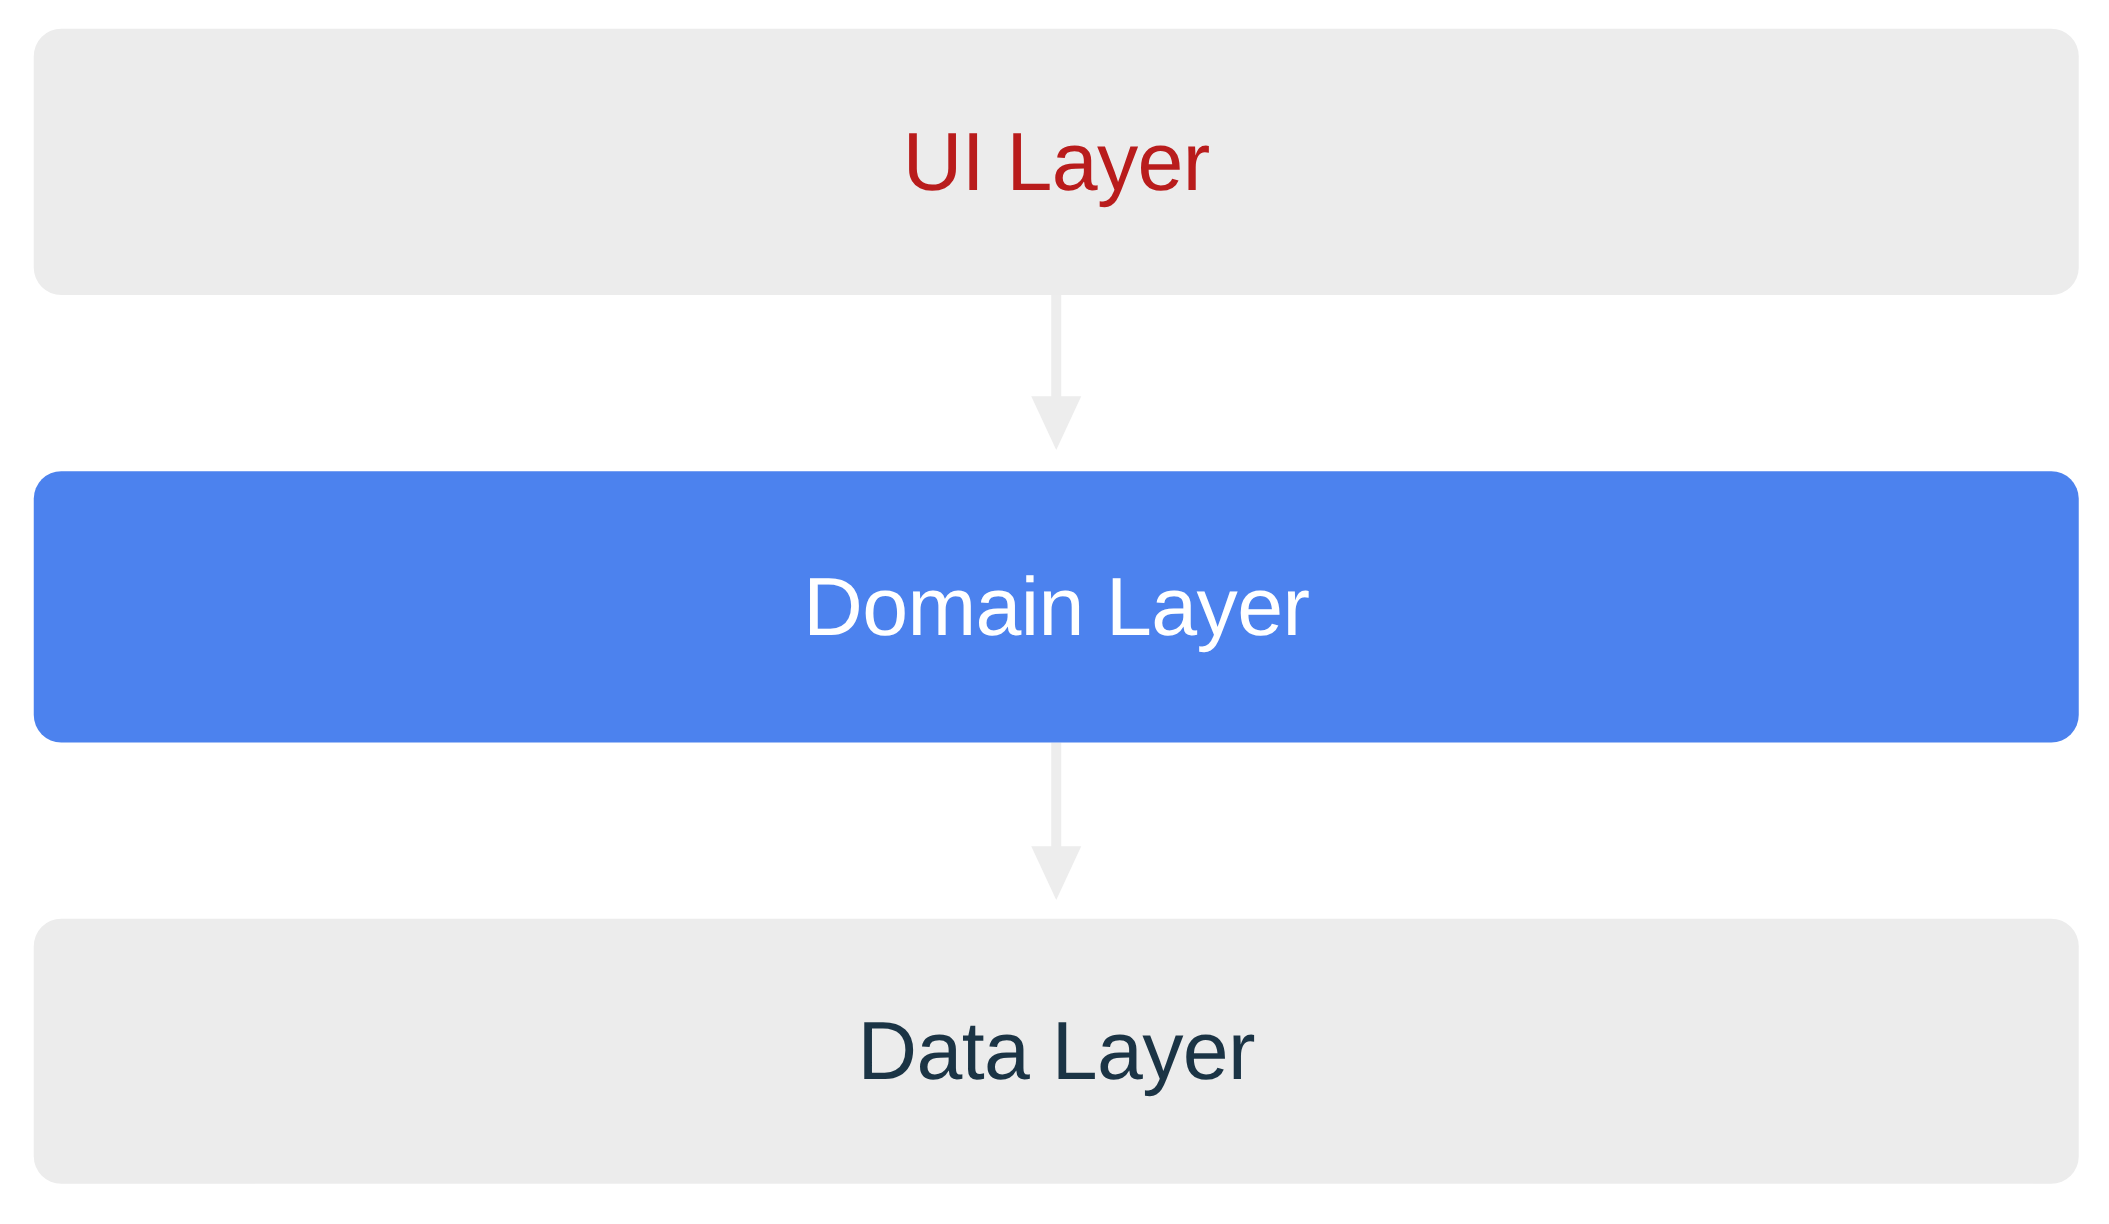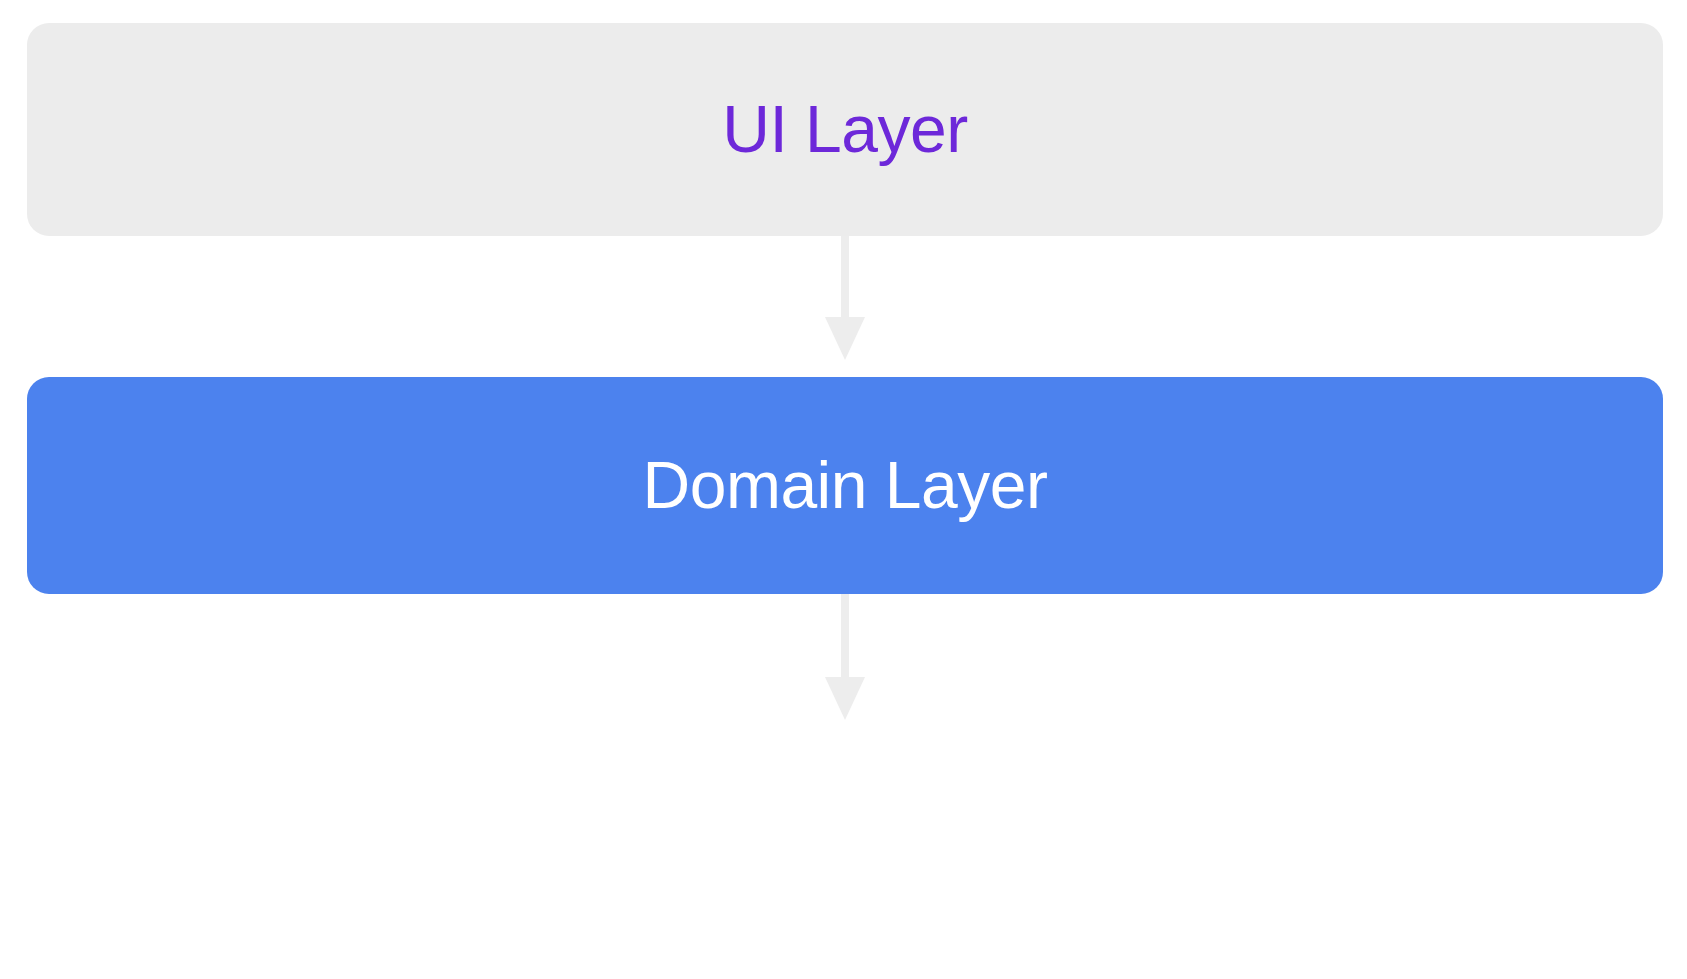--- a/index.html
+++ b/index.html
@@ -94,21 +94,24 @@
     <path class="edge-line" d="M 845 236 L 845 320" style="stroke: rgb(237, 237, 237);"></path>
     <polygon class="edge-head" points="825,317 865,317 845,360" style="fill: rgb(237, 237, 237);"></polygon>
   </svg>
 
   <svg class="edge" viewBox="0 0 1687 979" width="1687" height="979" xmlns="http://www.w3.org/2000/svg" aria-hidden="true">
     <path class="edge-line" d="M 845 594 L 845 680" style="stroke: rgb(237, 237, 237);"></path>
     <polygon class="edge-head" points="825,677 865,677 845,720" style="fill: rgb(237, 237, 237);"></polygon>
   </svg>
 
   <div id="node-ui-layer" class="node default" style="background: rgb(236, 236, 236);">
-    <span class="node-label" style="color: #6d28d9;">UI Layer</span>
+    <span class="node-label" style="color: #b91c1c;">UI Layer</span>
   </div>
 
   <div id="node-domain-layer" class="node highlight" style="background: rgb(76, 130, 238);">
     <span class="node-label" style="color: #ffffff;">Domain Layer</span>
   </div>
 
+  <div id="node-data-layer" class="node default" style="background: rgb(236, 236, 236);">
+    <span class="node-label" style="color: rgb(27, 52, 69);">Data Layer</span>
+  </div>
 
 </div>
 
 </body></html>

